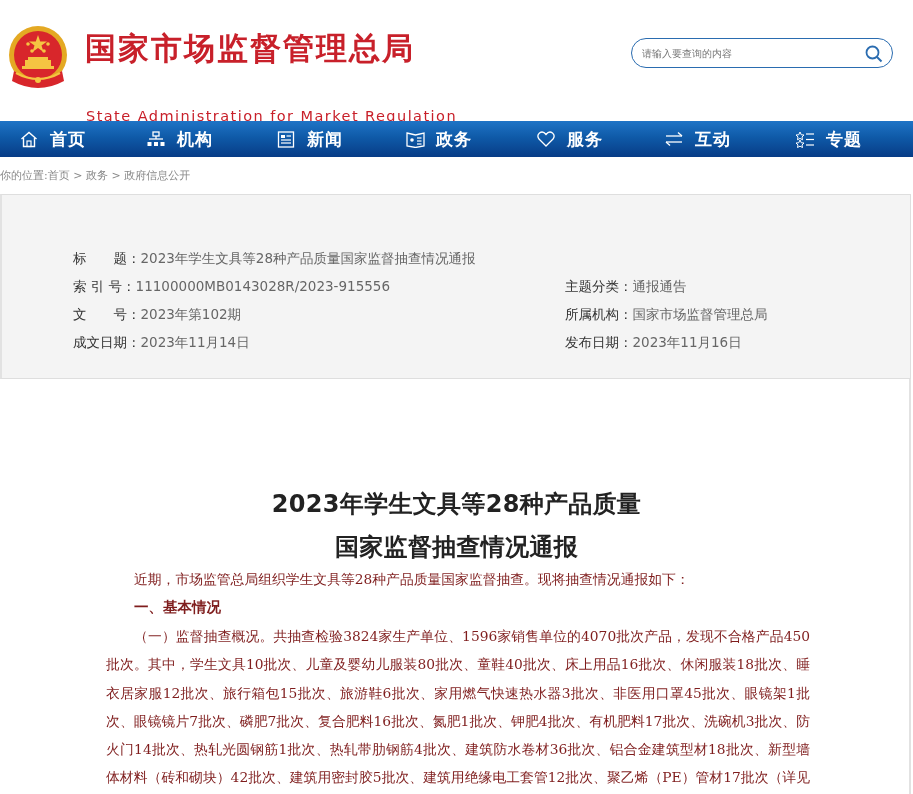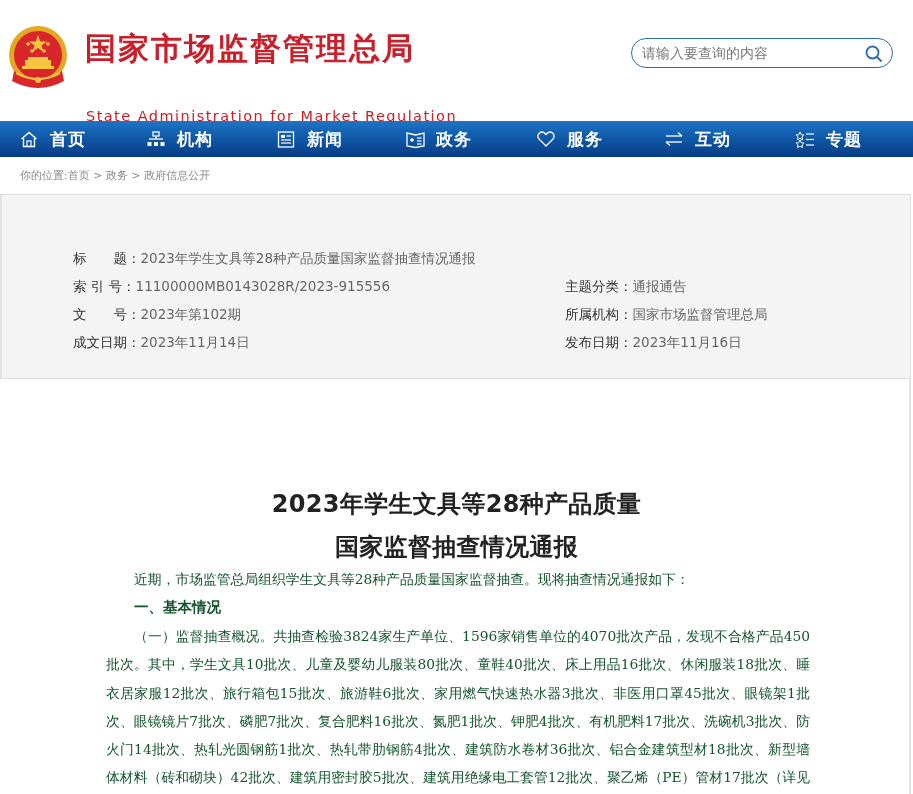--- a/index.html
+++ b/index.html
@@ -5,47 +5,47 @@
   * { margin: 0; padding: 0; box-sizing: border-box; }
   html, body { width: 913px; height: 794px; overflow: hidden; background: #ffffff; }
   body { font-family: "DejaVu Sans", "Liberation Sans", sans-serif; color: #333; position: relative; }
 
   
   .header { position: absolute; left: 0; top: 0; width: 913px; height: 120px; background: #fff; }
   .emblem { position: absolute; left: 6px; top: 25px; width: 64px; height: 68px; }
   .logo-cn { position: absolute; left: 85px; top: 30px; font-size: 31px; font-weight: bold; color: #c8202a; letter-spacing: 2px; line-height: 36px; white-space: nowrap; }
   .logo-en { position: absolute; left: 86px; top: 71px; font-size: 14.5px; color: #c8202a; letter-spacing: 1.45px; line-height: 18px; white-space: nowrap; font-family: "DejaVu Sans", sans-serif; margin-top: 36px; }
   .search { position: absolute; left: 631px; top: 38px; width: 262px; height: 30px; border: 1px solid #2a6cb0; border-radius: 15px; background: #fff; }
-  .search input { position: absolute; left: 10px; top: 5px; width: 215px; height: 18px; border: none; outline: none; font-size: 14px; color: #666; background: transparent; font-family: "DejaVu Sans", sans-serif; }
+  .search input { position: absolute; left: 10px; top: 5px; width: 215px; height: 18px; border: none; outline: none; font-size: 10px; color: #666; background: transparent; font-family: "DejaVu Sans", sans-serif; }
   .search input::placeholder { color: #777; }
   .search-btn { position: absolute; right: 9px; top: 6px; width: 18px; height: 18px; cursor: pointer; }
 
   
   .nav { position: absolute; left: 0; top: 121px; width: 913px; height: 36px;
          background: linear-gradient(to bottom, #1f74c6 0%, #0f5aa8 45%, #073c86 100%); }
   .nav-item { position: absolute; top: 0; height: 36px; display: flex; align-items: center; color: #fff; cursor: pointer; }
   .nav-item .ico { width: 20px; height: 18px; margin-right: 11px; display: flex; align-items: center; justify-content: center; }
   .nav-item .lbl { font-size: 17px; font-weight: bold; letter-spacing: 1px; }
 
   
-  .breadcrumb { position: absolute; left: 0; top: 168px; font-size: 11px; color: #888; white-space: nowrap; padding-left: 20px; }
+  .breadcrumb { position: absolute; left: 0; top: 168px; font-size: 11px; color: #888; white-space: nowrap; }
   .breadcrumb span { color: #888; }
 
   
   .meta-box { position: absolute; left: 0; top: 194px; width: 911px; height: 185px; background: #f4f4f4; border: 1px solid #dedede; border-left: 2px solid #e2e2e2; }
   .meta-row { position: absolute; font-size: 13.5px; line-height: 18px; white-space: nowrap; }
   .meta-label { display: inline-block; color: #333; }
   .meta-val { color: #666; }
 
   
   .body-box { position: absolute; left: 0; top: 379px; width: 911px; height: 415px; border-right: 2px solid #e2e2e2; background: #fff; }
   .title1, .title2 { position: absolute; left: 0; width: 913px; text-align: center; font-size: 24px; font-weight: bold; color: #222; letter-spacing: 0.3px; }
   .title1 { top: 488px; }
   .title2 { top: 531px; }
-  .para { position: absolute; left: 106px; width: 704px; font-family: "DejaVu Serif", "Liberation Serif", serif; font-size: 13.8px; color: #14532d; line-height: 28.3px; text-align: justify; }
+  .para { position: absolute; left: 106px; width: 704px; font-family: "DejaVu Serif", "Liberation Serif", serif; font-size: 13.8px; color: #7f1d1d; line-height: 28.3px; text-align: justify; }
   .p-intro { top: 565px; left: 134px; width: 680px; }
   .p-heading { top: 593px; left: 134px; font-weight: bold; font-family: "DejaVu Sans", sans-serif; font-size: 14.5px; }
   .p-main { top: 622px; text-indent: 28px; }
 </style>
 </head>
 <body>
 
 <div class="header">
   <div class="emblem">
     <svg width="64" height="68" viewBox="0 0 64 68">

